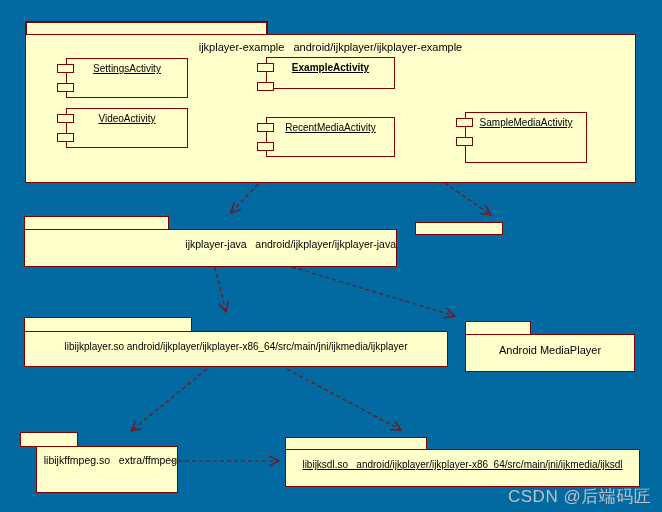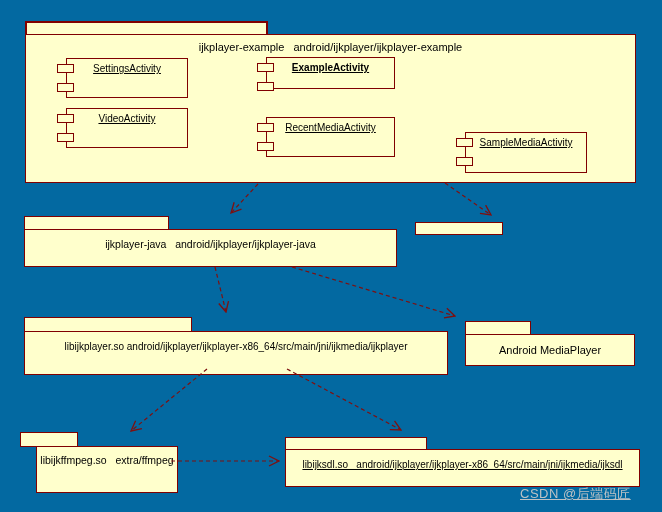--- a/index.html
+++ b/index.html
@@ -8,41 +8,41 @@
     font-family:"Liberation Sans","DejaVu Sans",sans-serif;color:#000;overflow:hidden;padding-left:48px;
   }
   
   .pkg-tab{position:absolute;background:#ffffcc;border:1.5px solid #800000;box-sizing:border-box;}
   .pkg-body{position:absolute;background:#ffffcc;border:1.5px solid #800000;box-sizing:border-box;}
   .big .pkg-tab,.big.pkg-tab{border-width:2px;}
   .pkg-title{
     position:absolute;left:0;right:0;text-align:center;font-size:11px;
     white-space:pre;line-height:13px;
   }
-  .mid{font-size:10.5px;}
+  .mid{font-size:10.5px;text-align:right;}
   .small{font-size:10px;}
   
   .component{
     position:absolute;background:#ffffcc;border:1px solid #800000;box-sizing:border-box;
   }
   .cname{
     text-align:center;padding-top:4px;font-size:10px;text-decoration:underline;
     white-space:nowrap;
   }
   .ctab{
     position:absolute;left:-10px;width:17px;height:9px;background:#ffffcc;
     border:1px solid #800000;box-sizing:border-box;
   }
   .ctab1{top:5px;} .ctab2{top:24px;}
   
   #edges{position:absolute;left:0;top:0;width:662px;height:512px;pointer-events:none;}
   
   #watermark{
-    position:absolute;left:520px;top:485px;font-size:13px;letter-spacing:0.5px;
-    color:rgba(198,198,198,0.95);white-space:nowrap;z-index:10;text-decoration:underline;
+    position:absolute;left:508px;top:485px;font-size:17px;letter-spacing:0.5px;
+    color:rgba(198,198,198,0.95);white-space:nowrap;z-index:10;
   }
 </style>
 </head>
 <body>
 
 <div id="stage">
 
   <div class="pkg-tab big" style="left:25px;top:21px;width:243px;height:15px;"></div>
   <div class="pkg-body big" style="left:25px;top:34px;width:611px;height:149px;">
     <div class="pkg-title" style="top:6px;">ijkplayer-example   android/ijkplayer/ijkplayer-example</div>
@@ -62,40 +62,40 @@
   <div class="component" style="left:66px;top:108px;width:122px;height:40px;">
     <span class="ctab ctab1"></span>
     <span class="ctab ctab2"></span>
     <div class="cname">VideoActivity</div>
   </div>
   <div class="component" style="left:266px;top:117px;width:129px;height:40px;">
     <span class="ctab ctab1"></span>
     <span class="ctab ctab2"></span>
     <div class="cname">RecentMediaActivity</div>
   </div>
-  <div class="component" style="left:465px;top:132px;width:122px;height:41px;">
+  <div class="component" style="left:465px;top:112px;width:122px;height:51px;">
     <span class="ctab ctab1"></span>
     <span class="ctab ctab2"></span>
     <div class="cname">SampleMediaActivity</div>
   </div>
 
   <div class="pkg-tab" style="left:24px;top:216px;width:145px;height:14px;"></div>
   <div class="pkg-body" style="left:24px;top:229px;width:373px;height:38px;">
     <div class="pkg-title mid" style="top:8px;">ijkplayer-java   android/ijkplayer/ijkplayer-java</div>
   </div>
 
   <div class="pkg-tab" style="left:415px;top:222px;width:88px;height:13px;"></div>
 
   <div class="pkg-tab" style="left:24px;top:317px;width:168px;height:15px;"></div>
-  <div class="pkg-body" style="left:24px;top:331px;width:424px;height:44px;">
+  <div class="pkg-body" style="left:24px;top:331px;width:424px;height:36px;">
     <div class="pkg-title small" style="top:8px;">libijkplayer.so android/ijkplayer/ijkplayer-x86_64/src/main/jni/ijkmedia/ijkplayer</div>
   </div>
 
   <div class="pkg-tab" style="left:465px;top:321px;width:66px;height:14px;"></div>
-  <div class="pkg-body" style="left:465px;top:334px;width:170px;height:32px;">
+  <div class="pkg-body" style="left:465px;top:334px;width:170px;height:38px;">
     <div class="pkg-title" style="top:9px;">Android MediaPlayer</div>
   </div>
 
   <div class="pkg-tab" style="left:20px;top:432px;width:58px;height:15px;"></div>
   <div class="pkg-body" style="left:20px;top:446px;width:142px;height:47px;margin-left:16px;">
     <div class="pkg-title mid" style="top:7px;">libijkffmpeg.so   extra/ffmpeg</div>
   </div>
 
   <div class="pkg-tab" style="left:285px;top:437px;width:142px;height:13px;"></div>
   <div class="pkg-body" style="left:285px;top:449px;width:355px;height:38px;">

